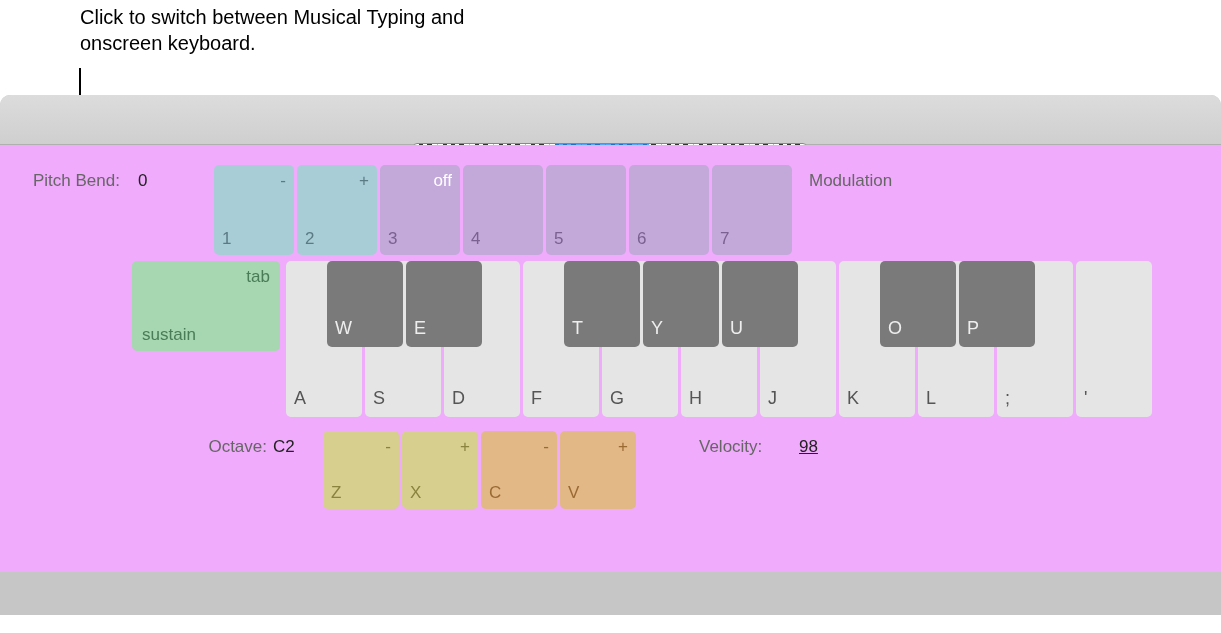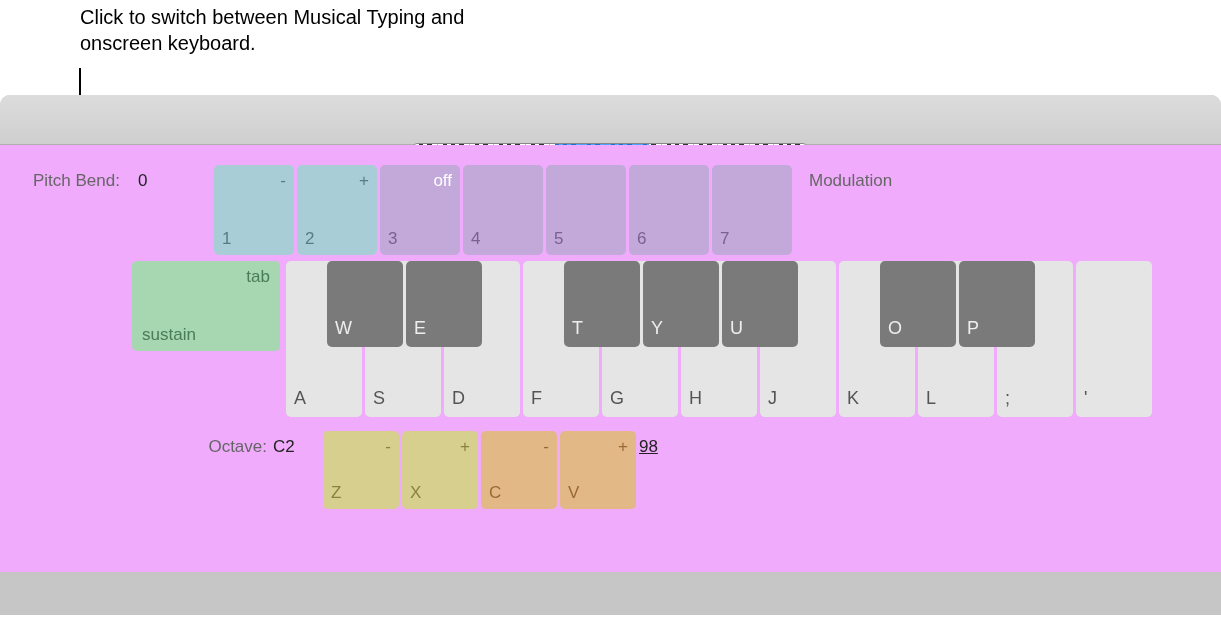--- a/index.html
+++ b/index.html
@@ -447,17 +447,18 @@
           <span class="bot">X</span>
         </div>
         <div class="btkey orange-key">
           <span class="top">-</span>
           <span class="bot">C</span>
         </div>
         <div class="btkey orange-key">
           <span class="top">+</span>
           <span class="bot">V</span>
         </div>
+        <div class="row-label vel-label">Velocity:</div>
       <div class="row-value vel-value">98</div>
     </div>
 
   </div>
 </div>
 
 </body></html>

